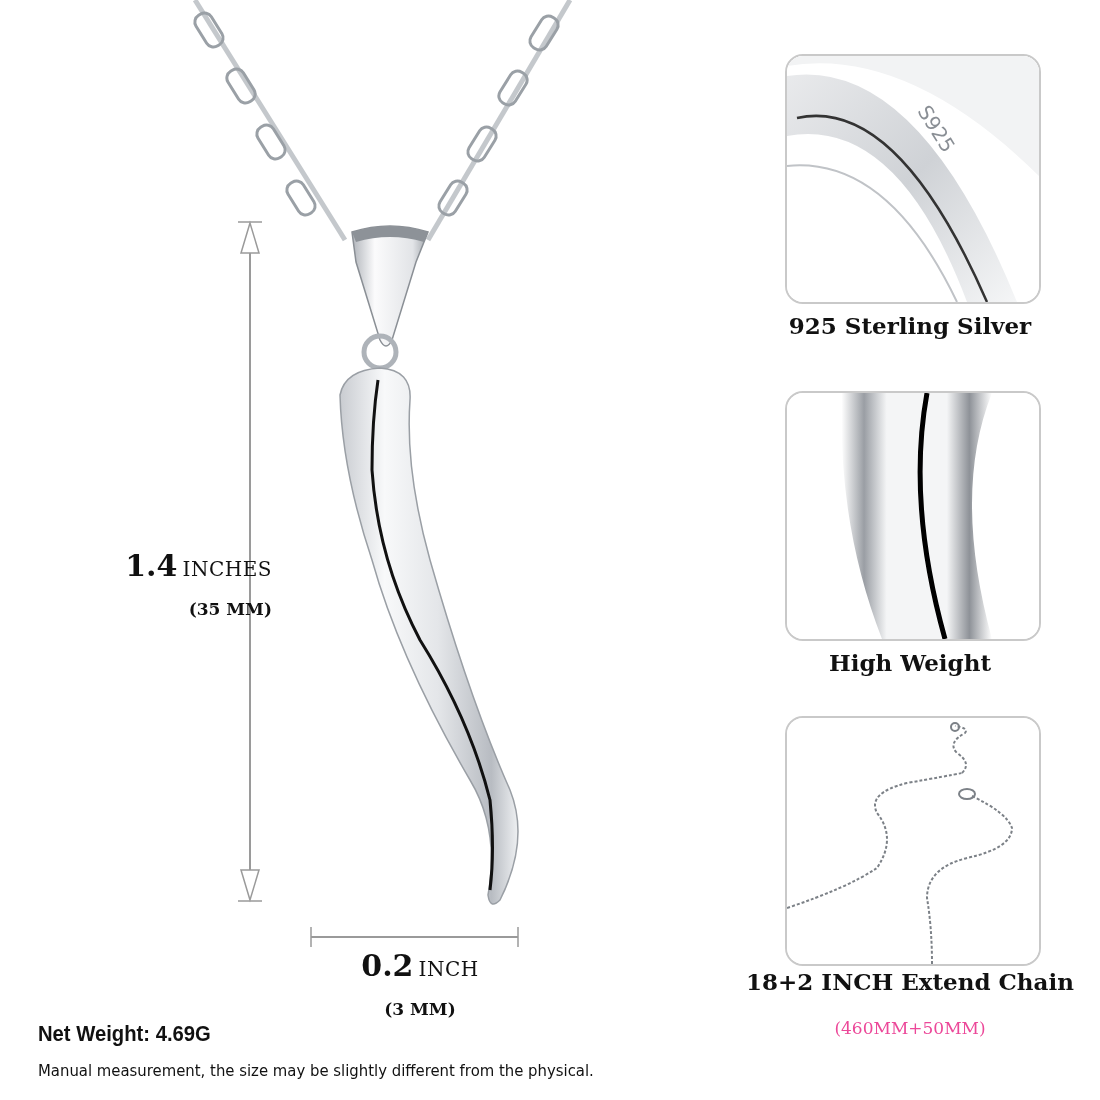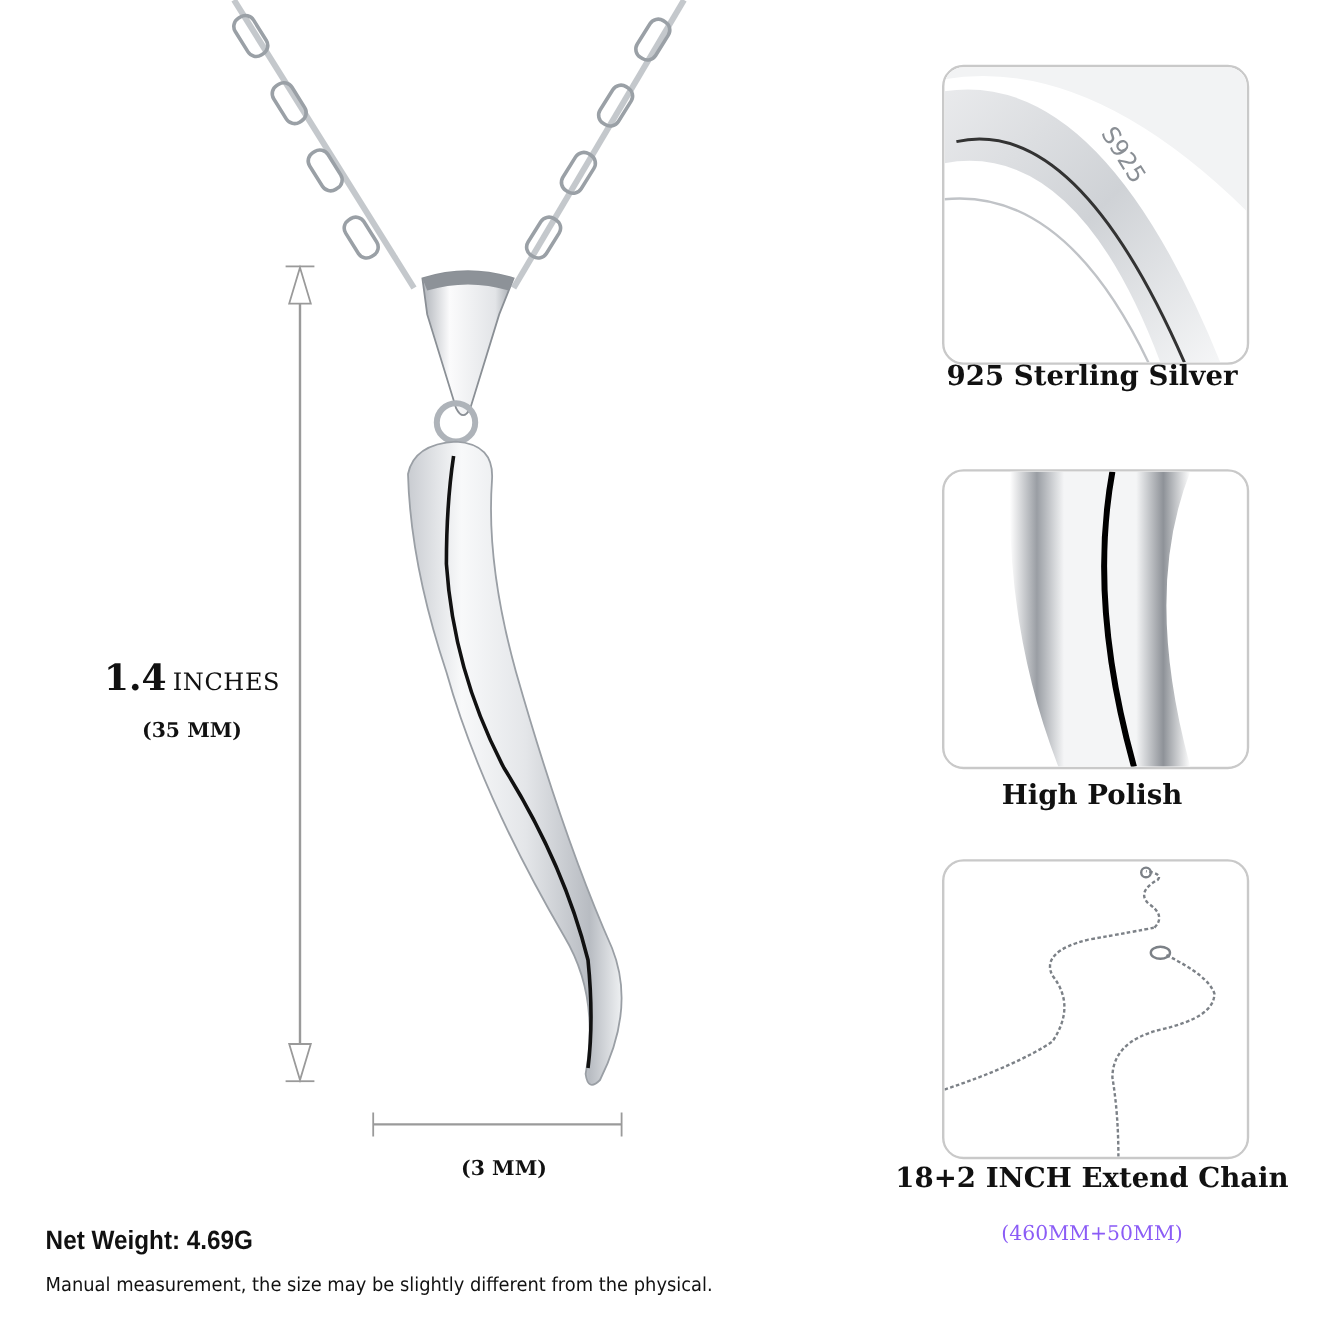--- a/index.html
+++ b/index.html
@@ -5,21 +5,21 @@
   html, body { margin:0; padding:0; background:#ffffff; }
   body { width:1100px; height:1100px; position:relative; overflow:hidden; font-family:"DejaVu Serif", serif; color:#111; }
   .abs { position:absolute; }
   .svgfull { position:absolute; left:0; top:0; width:1100px; height:1100px; }
   .dim-label { position:absolute; text-align:center; font-family:"DejaVu Serif", serif; color:#111; }
   .dim-big { font-weight:bold; font-size:30px; }
   .dim-unit { font-size:20px; letter-spacing:0.5px; }
   .dim-sub { font-size:17px; font-weight:bold; margin-top:16px; }
   .panel { position:absolute; left:785px; width:252px; border:2px solid #c9c9c9; border-radius:18px; background:#fff; overflow:hidden; box-shadow: inset 0 0 0 4px #fff, inset 0 0 0 5px #d2d2d2; }
   .panel-caption { position:absolute; left:740px; width:340px; text-align:center; font-family:"DejaVu Serif", serif; font-weight:bold; font-size:23px; color:#111; }
-  .panel-sub { position:absolute; left:740px; width:340px; text-align:center; font-family:"DejaVu Serif", serif; font-size:17px; color:#8b5cf6; }
+  .panel-sub { position:absolute; left:740px; width:340px; text-align:center; font-family:"DejaVu Serif", serif; font-size:17px; color:#ec4899; }
   .weight { position:absolute; left:38px; top:1021px; font-family:"Liberation Sans", sans-serif; font-weight:bold; font-size:22px; transform:scaleX(0.92); transform-origin:left; color:#111; }
   .note { position:absolute; left:38px; top:1061px; font-family:"DejaVu Sans", sans-serif; font-size:16px; color:#111; transform:scaleX(0.93); transform-origin:left; }
 </style>
 </head>
 <body>
 
 <svg class="svgfull" viewBox="0 0 1100 1100">
   <defs>
     <linearGradient id="hornGrad" x1="0" y1="0" x2="1" y2="0">
       <stop offset="0" stop-color="#c9ccd1"></stop>
@@ -65,75 +65,79 @@
 </svg>
 
 <svg class="abs" style="left:230px;top:215px;width:40px;height:700px;">
   <line x1="8" y1="7" x2="32" y2="7" stroke="#9a9a9a" stroke-width="1.5"></line>
   <polygon points="20,8 11,38 29,38" fill="#fff" stroke="#9a9a9a" stroke-width="1.5"></polygon>
   <line x1="20" y1="38" x2="20" y2="655" stroke="#9a9a9a" stroke-width="2"></line>
   <polygon points="20,685 11,655 29,655" fill="#fff" stroke="#9a9a9a" stroke-width="1.5"></polygon>
   <line x1="8" y1="686" x2="32" y2="686" stroke="#9a9a9a" stroke-width="1.5"></line>
 </svg>
 
-<div class="dim-label" style="left:60px;top:548px;width:200px;">
+<div class="dim-label" style="left:72px;top:548px;width:200px;text-align:right;">
   <div>
     <span class="dim-big">1.4</span>
     <span class="dim-unit">INCHES</span>
   </div>
   <div class="dim-sub">(35 MM)</div>
 </div>
 
 <svg class="abs" style="left:308px;top:925px;width:214px;height:24px;">
   <line x1="3" y1="2" x2="3" y2="22" stroke="#9a9a9a" stroke-width="1.5"></line>
   <line x1="3" y1="12" x2="210" y2="12" stroke="#9a9a9a" stroke-width="2"></line>
   <line x1="210" y1="2" x2="210" y2="22" stroke="#9a9a9a" stroke-width="1.5"></line>
 </svg>
 
 <div class="dim-label" style="left:320px;top:948px;width:200px;">
+  <div>
+    <span class="dim-big">0.2</span>
+    <span class="dim-unit">INCH</span>
+  </div>
   <div class="dim-sub">(3 MM)</div>
 </div>
 
 <div class="panel" style="top:54px;height:246px;">
   <svg width="252" height="246">
     <defs>
       <linearGradient id="p1bg" x1="0" y1="0" x2="1" y2="1">
         <stop offset="0" stop-color="#e9eaec"></stop>
         <stop offset="0.5" stop-color="#cfd2d6"></stop>
         <stop offset="1" stop-color="#f5f6f7"></stop>
       </linearGradient>
     </defs>
     <rect width="252" height="246" fill="#fff"></rect>
     <path d="M0 10 Q120 -10 252 120 L252 0 L0 0 Z" fill="#f2f3f4"></path>
     <path d="M0 20 Q130 0 230 246 L180 246 Q110 60 0 80 Z" fill="url(#p1bg)"></path>
     <path d="M10 62 Q110 40 200 246" fill="none" stroke="#333" stroke-width="2.5"></path>
     <path d="M0 110 Q100 100 170 246" fill="none" stroke="#c0c3c7" stroke-width="2"></path>
     <text x="130" y="55" transform="rotate(58 130 55)" font-family="DejaVu Sans, sans-serif" font-size="20" fill="#8a8f95">S925</text>
   </svg>
 </div>
-<div class="panel-caption" style="top:300px;">925 Sterling Silver</div>
+<div class="panel-caption" style="top:312px;">925 Sterling Silver</div>
 
 <div class="panel" style="top:391px;height:246px;">
   <svg width="252" height="246">
     <defs>
       <linearGradient id="p2bg" x1="0" y1="0" x2="1" y2="0">
         <stop offset="0" stop-color="#ffffff"></stop>
         <stop offset="0.15" stop-color="#9a9ea4"></stop>
         <stop offset="0.3" stop-color="#f4f5f6"></stop>
         <stop offset="0.7" stop-color="#f4f5f6"></stop>
         <stop offset="0.85" stop-color="#8e9298"></stop>
         <stop offset="1" stop-color="#ffffff"></stop>
       </linearGradient>
     </defs>
     <rect width="252" height="246" fill="#fff"></rect>
     <path d="M55 0 L205 0 Q165 100 205 246 L95 246 Q50 130 55 0 Z" fill="url(#p2bg)"></path>
     <path d="M140 0 Q120 110 158 246" fill="none" stroke="#000" stroke-width="5"></path>
   </svg>
 </div>
-<div class="panel-caption" style="top:649px;">High Polish</div>
+<div class="panel-caption" style="top:649px;">High Weight</div>
 
 <div class="panel" style="top:716px;height:246px;">
   <svg width="252" height="246">
     <rect width="252" height="246" fill="#fff"></rect>
     <g fill="none" stroke="#7c8187" stroke-width="2" stroke-dasharray="3 2">
       <path d="M0 190 Q60 170 90 150 Q110 120 90 95 Q80 75 120 65 Q160 58 175 55"></path>
       <path d="M175 55 Q185 45 170 35 Q160 25 178 15 Q182 10 168 8"></path>
       <path d="M185 78 Q220 95 225 110 Q225 130 180 140 Q140 150 140 180 Q145 210 145 246"></path>
     </g>
     <circle cx="168" cy="9" r="4" fill="none" stroke="#7c8187" stroke-width="2"></circle>

